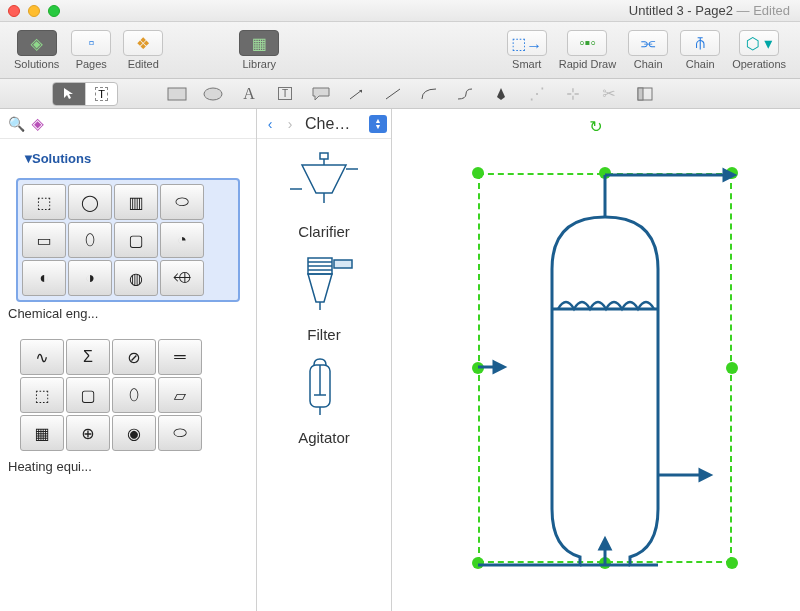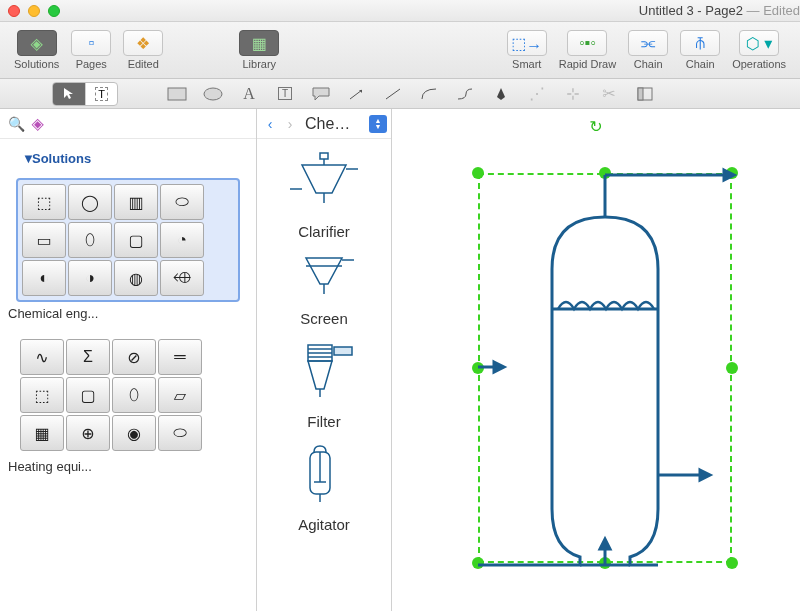--- a/index.html
+++ b/index.html
@@ -5,21 +5,21 @@
 * { box-sizing: border-box; margin: 0; padding: 0; font-family: -apple-system, "Helvetica Neue", Arial, sans-serif; }
 body { background: #ececec; width: 800px; height: 611px; overflow: hidden; position: relative; }
 
 
 .titlebar { height: 22px; background: linear-gradient(#f6f6f6,#e8e8e8); display: flex; align-items: center; padding: 0 8px; border-bottom: 1px solid #d0d0d0; }
 .traffic { display: flex; gap: 8px; }
 .tl { width: 12px; height: 12px; border-radius: 50%; }
 .tl.red { background: #ff5f57; border: 1px solid #e33e32; }
 .tl.yel { background: #ffbd2e; border: 1px solid #e0a123; }
 .tl.grn { background: #28c940; border: 1px solid #1dad2b; }
-.title { position: absolute; right: 0; top: 3px; font-size: 13px; color: #444; }
+.title { position: absolute; right: 10px; top: 3px; font-size: 13px; color: #444; }
 .title .edited { color: #9a9a9a; }
 
 
 .toolbar { height: 57px; background: linear-gradient(#f4f4f4,#e6e6e6); border-bottom: 1px solid #c8c8c8; display: flex; align-items: flex-start; padding: 6px 8px 0; gap: 2px; }
 .tool-group { display: flex; gap: 0; border-radius: 5px; overflow: visible; }
 .tool-btn { display: flex; flex-direction: column; align-items: center; min-width: 50px; padding: 2px 6px; font-size: 11px; color: #555; cursor: pointer; }
 .tool-ico { width: 40px; height: 26px; background: linear-gradient(#fdfdfd,#f0f0f0); border: 1px solid #c5c5c5; border-radius: 4px; display: flex; align-items: center; justify-content: center; margin-bottom: 2px; }
 .tool-btn.active .tool-ico { background: #6b6b6b; border-color: #5a5a5a; }
 .tool-btn.active .glyph { color: #8fd98b; }
 .glyph { font-size: 16px; color: #666; }
@@ -286,31 +286,20 @@
               <line x1="40" y1="10" x2="40" y2="16"></line>
               <path d="M18 16 H62 L48 44 H32 Z"></path>
               <line x1="40" y1="44" x2="40" y2="54"></line>
               <line x1="62" y1="20" x2="74" y2="20"></line>
               <line x1="18" y1="40" x2="6" y2="40"></line>
             </g>
           </svg>
         <span class="libitem-label">Clarifier</span>
       </div>
       <div class="libitem">
-        <svg width="80" height="54">
-            <g stroke="#1b5d8e" stroke-width="1.5" fill="none">
-              <path d="M22 6 H58 L44 32 H36 Z"></path>
-              <line x1="22" y1="14" x2="58" y2="14"></line>
-              <line x1="40" y1="32" x2="40" y2="42"></line>
-              <line x1="58" y1="8" x2="70" y2="8"></line>
-            </g>
-          </svg>
-        <span class="libitem-label">Screen</span>
-      </div>
-      <div class="libitem">
         <svg width="80" height="70">
             <g stroke="#1b5d8e" stroke-width="1.5" fill="none">
               <rect x="24" y="6" width="24" height="16"></rect>
               <line x1="24" y1="10" x2="48" y2="10"></line>
               <line x1="24" y1="14" x2="48" y2="14"></line>
               <line x1="24" y1="18" x2="48" y2="18"></line>
               <rect x="50" y="8" width="18" height="8" fill="#d7e7f4"></rect>
               <path d="M24 22 H48 L40 50 H32 Z"></path>
               <line x1="36" y1="50" x2="36" y2="58"></line>
             </g>

